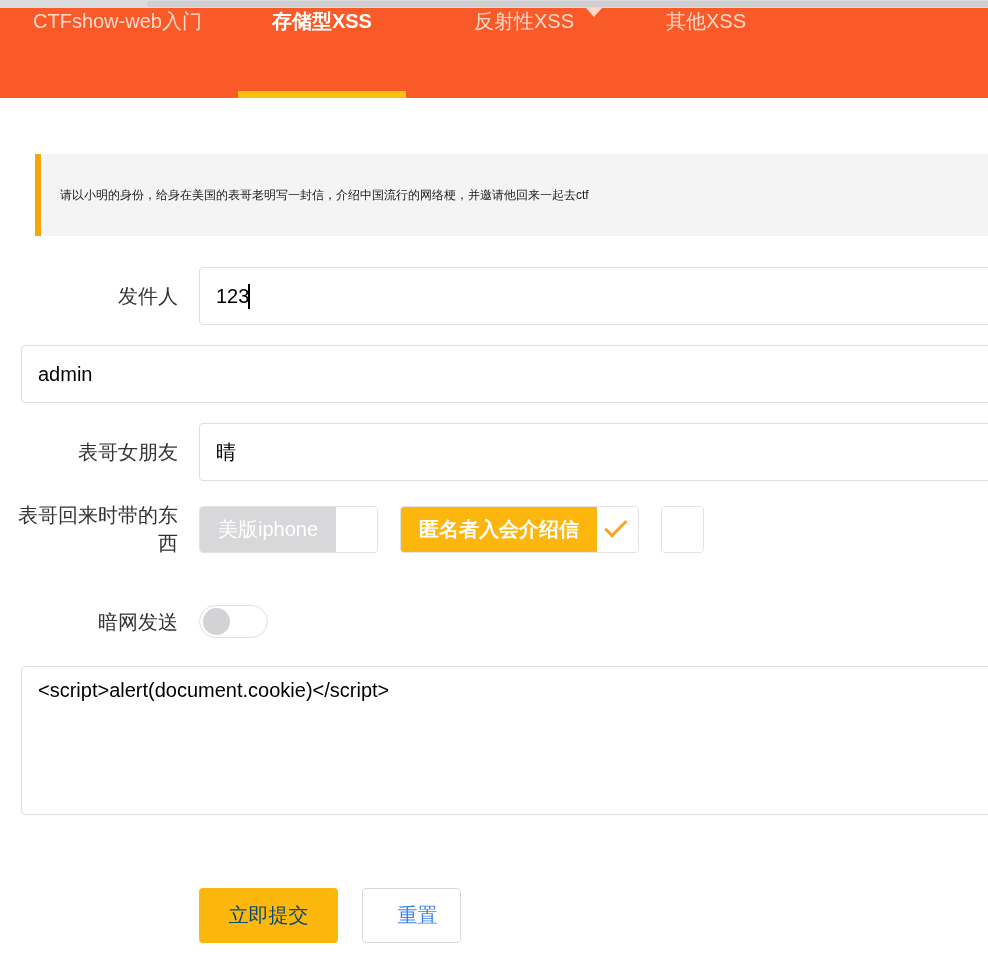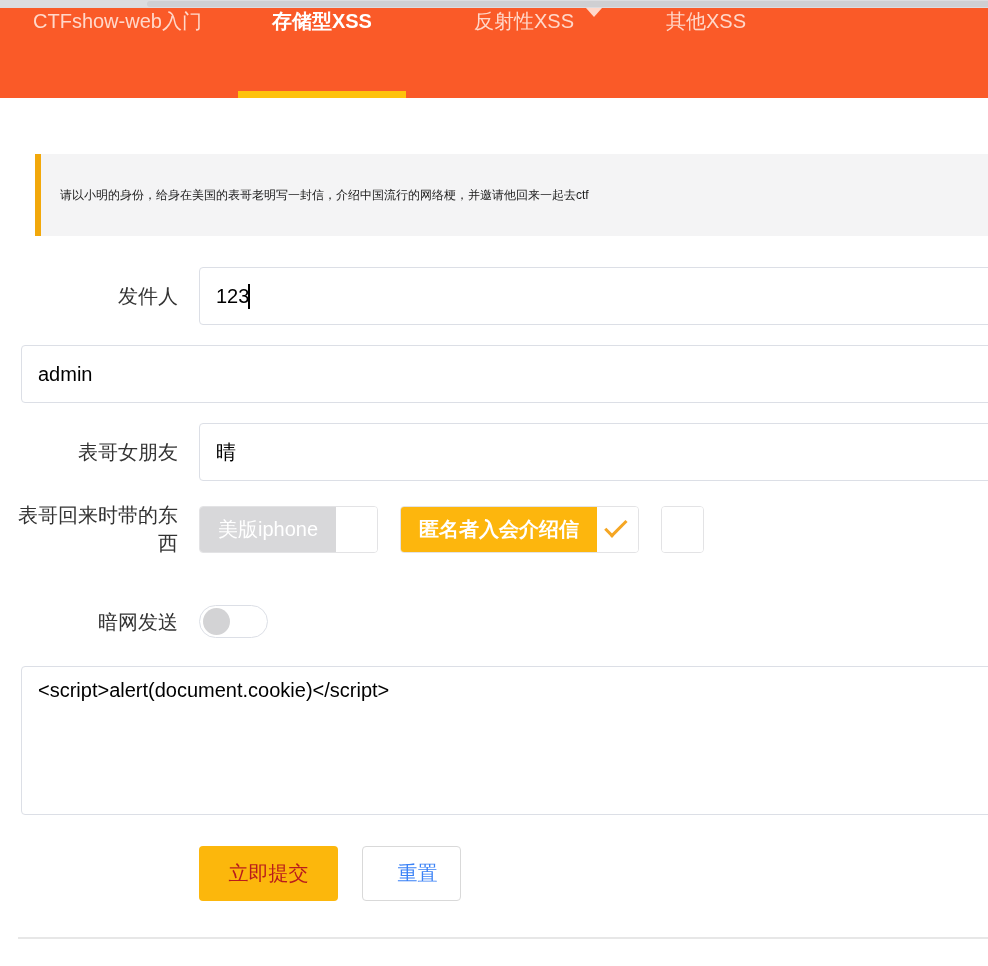--- a/index.html
+++ b/index.html
@@ -64,21 +64,21 @@
 
   .row-textarea { align-items:flex-start; margin-top:28px; }
   .row-textarea .form-label { padding-top:14px; }
   .textarea { width:1000px; height:149px; border:1px solid #dcdfe6; border-radius:4px;
     font-size:20px; color:#000; padding:12px 16px; resize:none; outline:none;
     font-family:"Liberation Sans","DejaVu Sans",sans-serif; }
 
   .row-buttons { margin-top:27px; }
   .btn { height:55px; border-radius:4px; font-size:20px; cursor:pointer;
     font-family:"Liberation Sans","DejaVu Sans",sans-serif; }
-  .btn-submit { width:139px; background:#fcb70c; color:#b91c1c; border:none; }
+  .btn-submit { width:139px; background:#fcb70c; color:#0c4a6e; border:none;margin-top:42px; }
   .btn-reset { width:99px; background:#fff; color:#3b82f6; border:1px solid #d9d9d9;
     margin-left:20px;padding-left:11px; }
 
   .divider { margin:36px 0 0 18px; width:1182px; height:2px; background:#e7e7e7; }
 </style>
 </head>
 <body>
 
 <div class="page">
 

